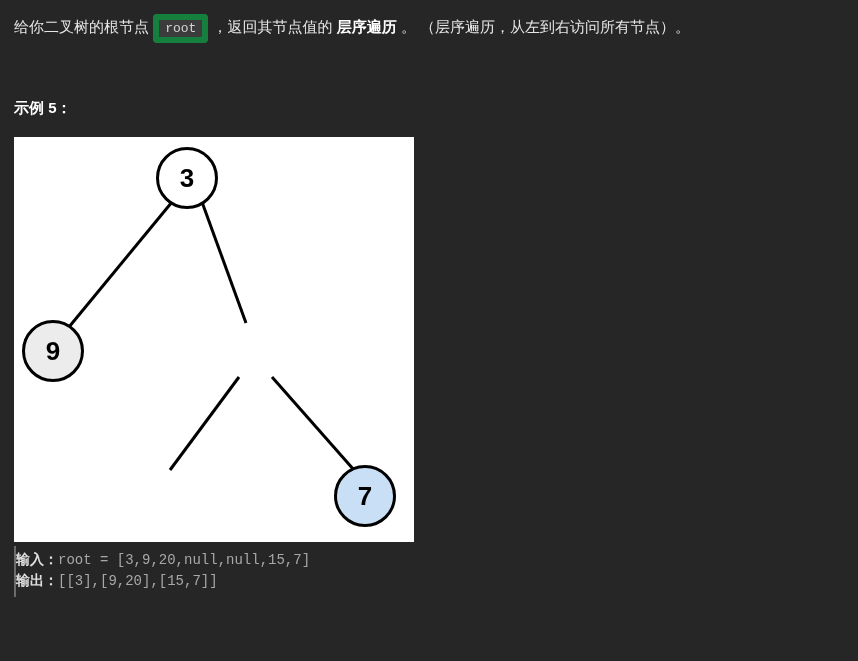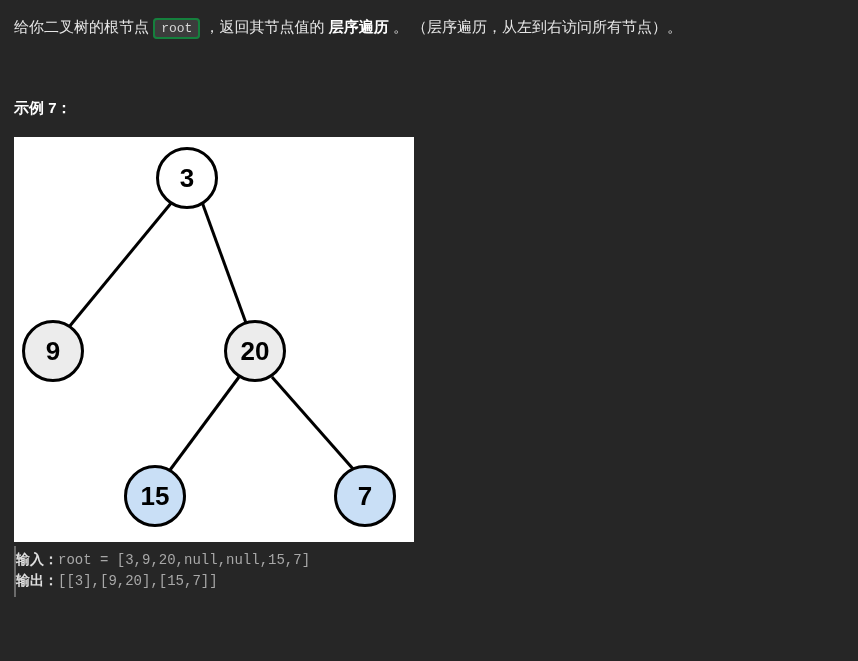--- a/index.html
+++ b/index.html
@@ -14,21 +14,21 @@
       font-size: 15px;
       line-height: 1.7;
       padding: 14px;
       width: 858px;
     }
     .desc {
       margin-bottom: 55px;
     }
     .code-inline {
       background: #3c3c3c;
-      border: 2px solid #15803d;
+      border: 6px solid #15803d;
       border-radius: 4px;
       padding: 1px 6px;
       font-family: Menlo, Monaco, Consolas, "Courier New", monospace;
       font-size: 13px;
       color: #d6d6d6;
     }
     .bold {
       font-weight: 700;
       color: #fff;
     }
@@ -84,40 +84,34 @@
 <body>
 
 <p class="desc">
   <span>给你二叉树的根节点 </span>
   <span class="code-inline">root</span>
   <span> ，返回其节点值的 </span>
   <span class="bold">层序遍历</span>
   <span> 。   （层序遍历，从左到右访问所有节点）。</span>
 </p>
 
-<div class="example-heading">示例 7：</div>
+<div class="example-heading">示例 5：</div>
 
 <div class="tree-box">
   <svg class="tree-svg" width="400" height="405">
     <line stroke="#000" stroke-width="3" x1="158" y1="65" x2="55" y2="190"></line>
     <line stroke="#000" stroke-width="3" x1="188" y1="65" x2="232" y2="186"></line>
     <line stroke="#000" stroke-width="3" x1="225" y1="240" x2="156" y2="333"></line>
     <line stroke="#000" stroke-width="3" x1="258" y1="240" x2="340" y2="333"></line>
   </svg>
   <div class="node white" style="left: 142px; top: 10px;">
       <span>3</span>
     </div>
   <div class="node grey" style="left: 8px; top: 183px;">
       <span>9</span>
     </div>
-  <div class="node grey" style="left: 210px; top: 183px;">
-      <span>20</span>
-    </div>
-  <div class="node blue" style="left: 110px; top: 328px;">
-      <span>15</span>
-    </div>
   <div class="node blue" style="left: 320px; top: 328px;">
       <span>7</span>
     </div>
 </div>
 
 <div class="example-code"><span class="lbl">输入：</span><span>root = [3,9,20,null,null,15,7]</span>
 <span class="lbl">输出：</span><span>[[3],[9,20],[15,7]]</span></div>
 
 </body></html>

